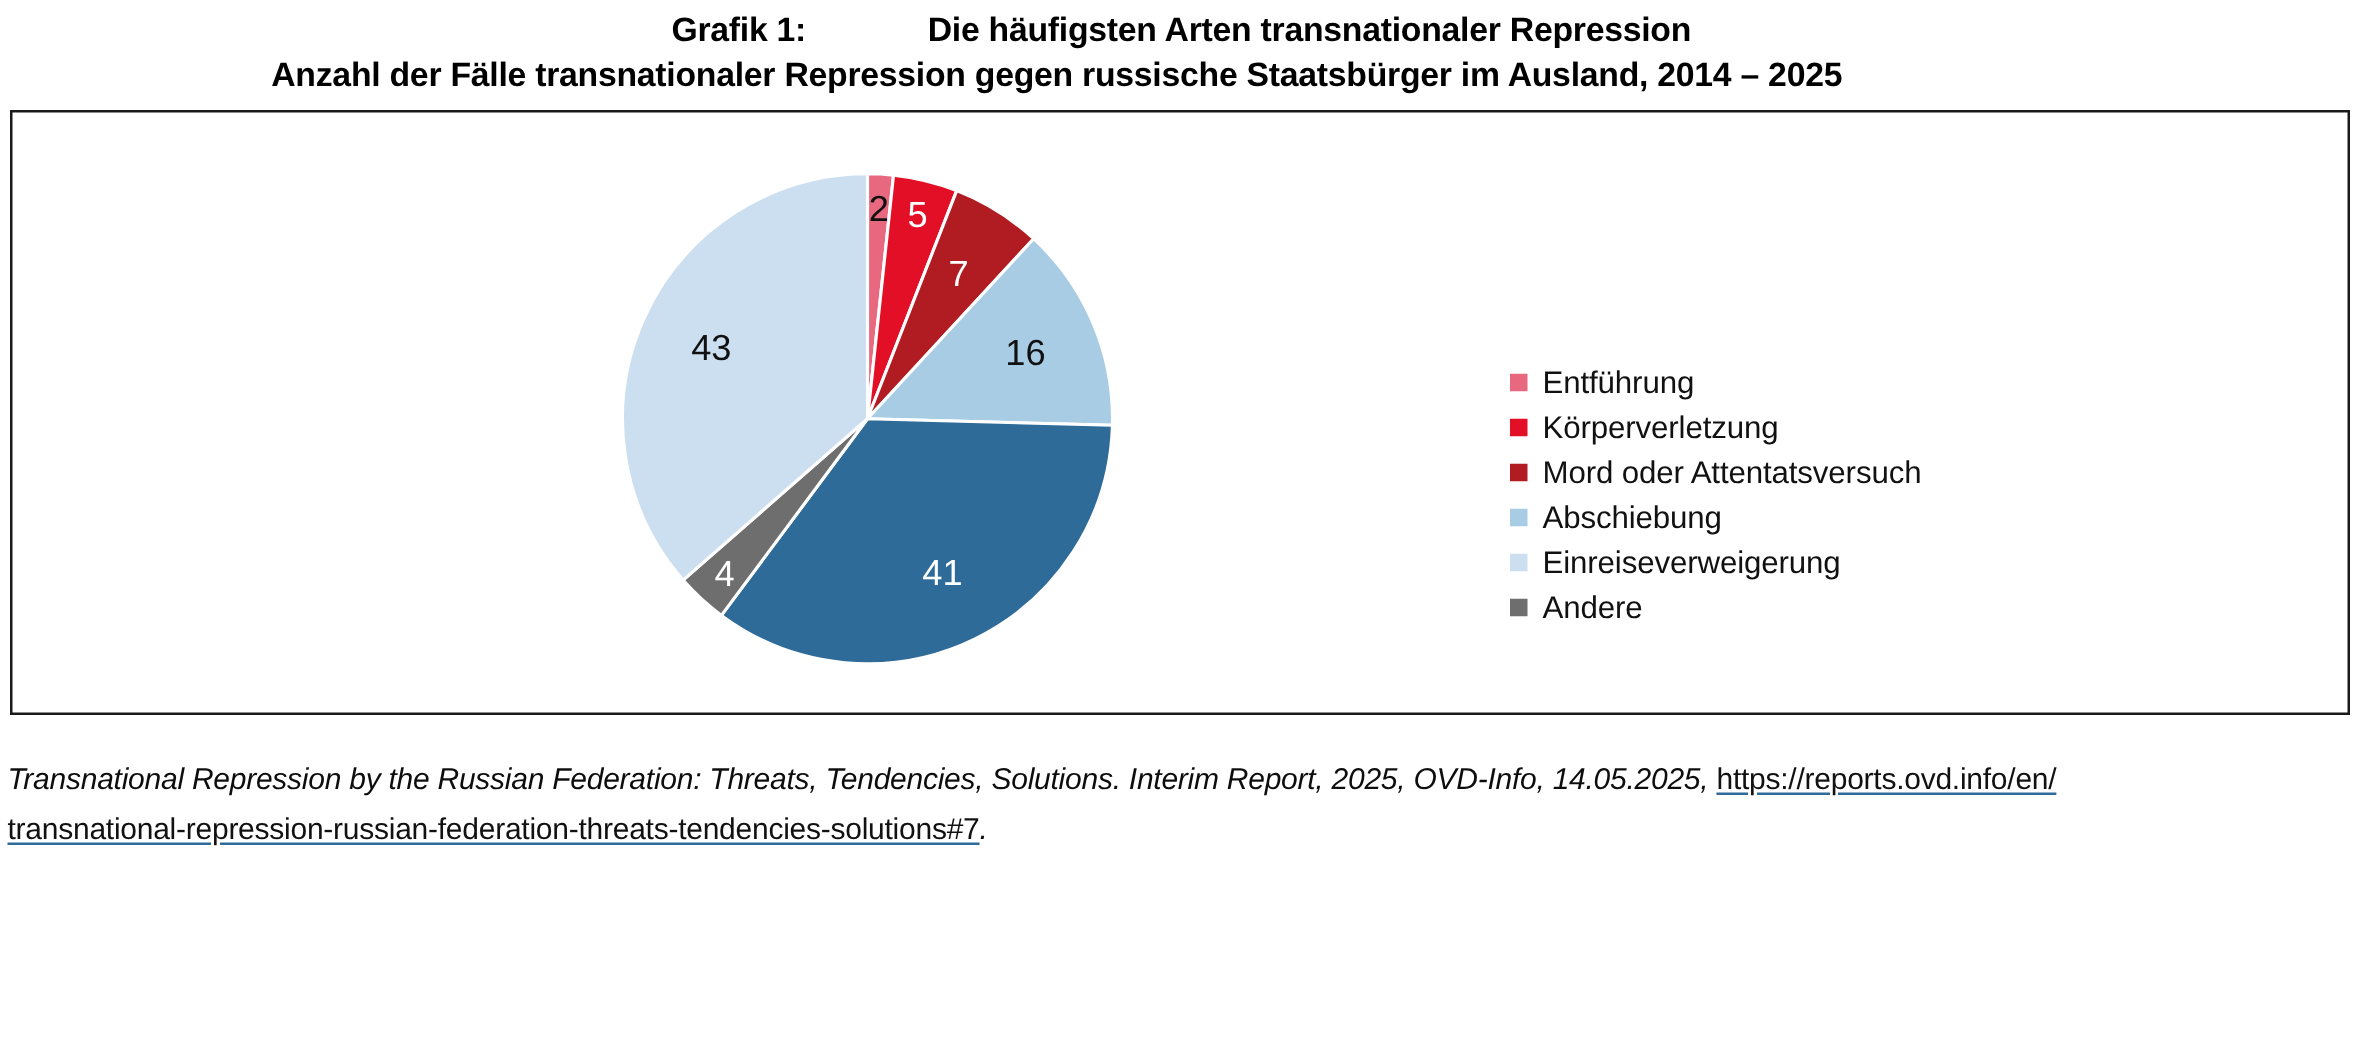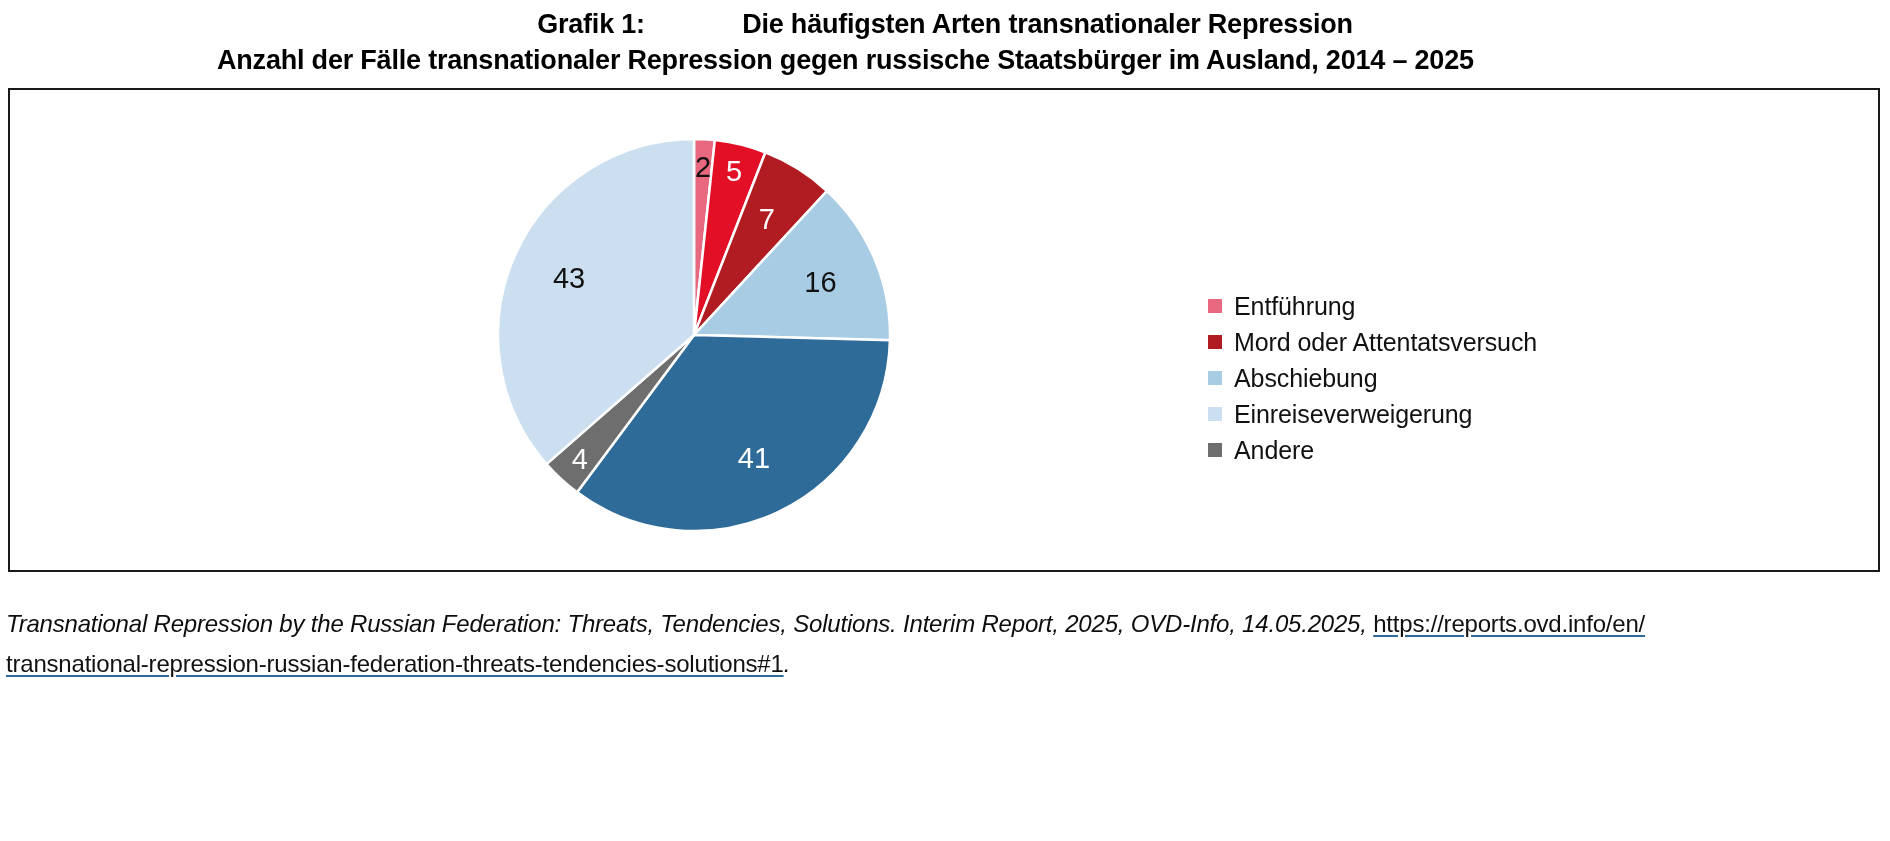--- a/index.html
+++ b/index.html
@@ -156,20 +156,24 @@
           </g>
       </svg>
     </div>
 
     <div id="legend">
       <div class="legend-item">
         <span class="legend-swatch" style="background: rgb(232, 104, 127);"></span>
         <span class="legend-label">Entführung</span>
       </div>
       <div class="legend-item">
+        <span class="legend-swatch" style="background: rgb(227, 15, 38);"></span>
+        <span class="legend-label">Körperverletzung</span>
+      </div>
+      <div class="legend-item">
         <span class="legend-swatch" style="background: rgb(176, 28, 34);"></span>
         <span class="legend-label">Mord oder Attentatsversuch</span>
       </div>
       <div class="legend-item">
         <span class="legend-swatch" style="background: rgb(168, 204, 228);"></span>
         <span class="legend-label">Abschiebung</span>
       </div>
       <div class="legend-item">
         <span class="legend-swatch" style="background: rgb(204, 223, 240);"></span>
         <span class="legend-label">Einreiseverweigerung</span>
@@ -178,14 +182,14 @@
         <span class="legend-swatch" style="background: rgb(110, 110, 110);"></span>
         <span class="legend-label">Andere</span>
       </div>
     </div>
 
   </div>
 </div>
 
 <div id="source-block">
   <div class="src-line src-line2"><span>Transnational Repression by the Russian Federation: Threats, Tendencies, Solutions. Interim Report, 2025, OVD-Info, 14.05.2025, </span><span class="src-link">https://reports.ovd.info/en/</span></div>
-  <div class="src-line"><span class="src-link">transnational-repression-russian-federation-threats-tendencies-solutions#1</span><span>.</span></div>
+  <div class="src-line"><span class="src-link">transnational-repression-russian-federation-threats-tendencies-solutions#7</span><span>.</span></div>
 </div>
 
 </body></html>

